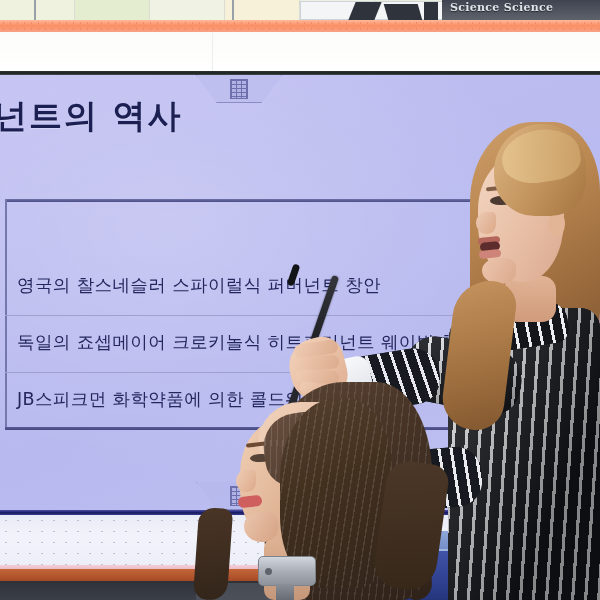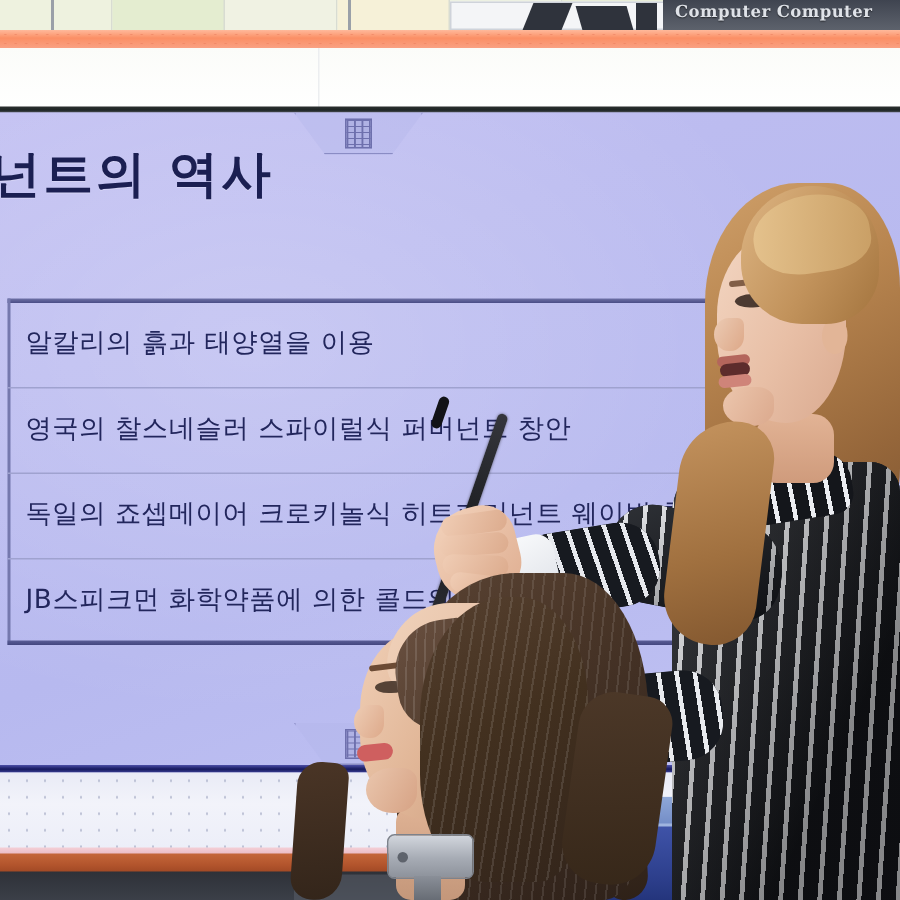--- a/index.html
+++ b/index.html
@@ -290,21 +290,21 @@
       <i class="p7"></i>
       <i class="p8"></i>
     </div>
     <div class="divider-v" style="left:34px;"></div>
     <div class="divider-v" style="left:232px;"></div>
     <div class="board-white"></div>
     <div class="shape-dk a"></div>
     <div class="shape-dk b"></div>
     <div class="shape-dk c"></div>
     <div class="board-dark">
-      <span>Computer Computer</span>
+      <span>Science Science</span>
     </div>
     <div class="orange-band"></div>
     <div class="wall-white"></div>
     <div class="wall-seam"></div>
   </div>
 
   <div class="screen-top-edge"></div>
 
   <div class="screen"></div>
 
@@ -312,24 +312,20 @@
     <div class="trap"></div>
     <div class="box"></div>
   </div>
 
   <div class="slide-title">넌트의 역사</div>
 
   <div class="tbl">
     <div class="tbl-top"></div>
     <div class="tbl-colline"></div>
 
-    <div class="trow r0">
-      <div class="txt">알칼리의 흙과 태양열을 이용</div>
-      <div class="rule"></div>
-    </div>
     <div class="trow r1">
       <div class="txt">영국의 찰스네슬러 스파이럴식 퍼머넌트 창안</div>
       <div class="rule"></div>
     </div>
     <div class="trow r2">
       <div class="txt">독일의 죠셉메이어 크로키놀식 히트퍼머넌트 웨이빙 창안</div>
       <div class="rule"></div>
     </div>
     <div class="trow r3">
       <div class="txt">JB스피크먼 화학약품에 의한 콜드웨이브 창안</div>

